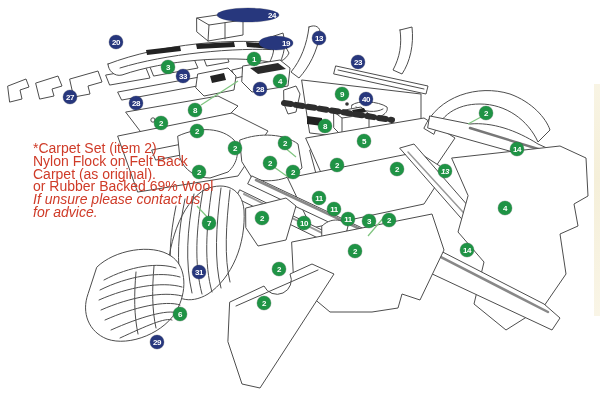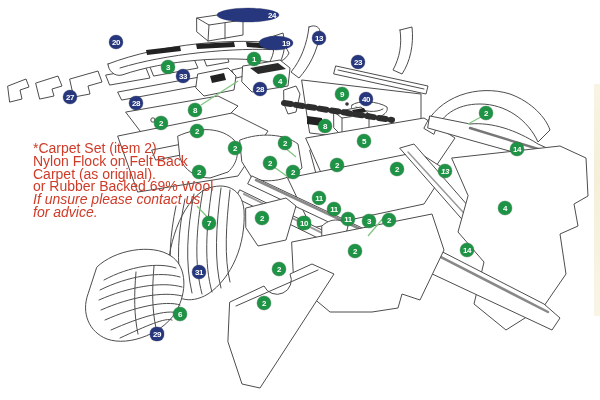--- a/index.html
+++ b/index.html
@@ -168,21 +168,21 @@
       <div class="callout blue" style="left: 248px; top: 15px; padding-left: 48px;">24</div>
       <div class="callout blue" style="left: 276px; top: 43px; padding-left: 20px;">19</div>
       <div class="callout blue" style="left: 319px; top: 38px;">13</div>
       <div class="callout blue" style="left: 358px; top: 62px;">23</div>
       <div class="callout blue" style="left: 183px; top: 76px;">33</div>
       <div class="callout blue" style="left: 260px; top: 89px;">28</div>
       <div class="callout blue" style="left: 70px; top: 97px;">27</div>
       <div class="callout blue" style="left: 136px; top: 103px;">28</div>
       <div class="callout blue" style="left: 366px; top: 99px;">40</div>
       <div class="callout blue" style="left: 199px; top: 272px;">31</div>
-      <div class="callout blue" style="left: 157px; top: 334px; border-radius: 6px;">29</div>
+      <div class="callout blue" style="left: 157px; top: 342px;">29</div>
       <div class="callout green" style="left: 168px; top: 67px;">3</div>
       <div class="callout green" style="left: 254px; top: 59px;">1</div>
       <div class="callout green" style="left: 280px; top: 81px;">4</div>
       <div class="callout green" style="left: 342px; top: 94px;">9</div>
       <div class="callout green" style="left: 195px; top: 110px;">8</div>
       <div class="callout green" style="left: 161px; top: 123px;">2</div>
       <div class="callout green" style="left: 325px; top: 126px;">8</div>
       <div class="callout green" style="left: 197px; top: 131px;">2</div>
       <div class="callout green" style="left: 285px; top: 143px;">2</div>
       <div class="callout green" style="left: 364px; top: 141px;">5</div>
@@ -194,21 +194,21 @@
       <div class="callout green" style="left: 397px; top: 169px;">2</div>
       <div class="callout green" style="left: 445px; top: 171px; font-style: italic;">13</div>
       <div class="callout green" style="left: 199px; top: 172px;">2</div>
       <div class="callout green" style="left: 293px; top: 172px;">2</div>
       <div class="callout green" style="left: 319px; top: 198px;">11</div>
       <div class="callout green" style="left: 334px; top: 209px;">11</div>
       <div class="callout green" style="left: 348px; top: 219px;">11</div>
       <div class="callout green" style="left: 505px; top: 208px;">4</div>
       <div class="callout green" style="left: 369px; top: 221px;">3</div>
       <div class="callout green" style="left: 389px; top: 220px;">2</div>
-      <div class="callout green" style="left: 304px; top: 223px; border-radius: 6px;">10</div>
+      <div class="callout green" style="left: 304px; top: 223px;">10</div>
       <div class="callout green" style="left: 262px; top: 218px;">2</div>
       <div class="callout green" style="left: 209px; top: 223px;">7</div>
       <div class="callout green" style="left: 467px; top: 250px;">14</div>
       <div class="callout green" style="left: 355px; top: 251px;">2</div>
       <div class="callout green" style="left: 279px; top: 269px;">2</div>
       <div class="callout green" style="left: 180px; top: 314px;">6</div>
       <div class="callout green" style="left: 264px; top: 303px;">2</div>
     </div>
 
 </div>

